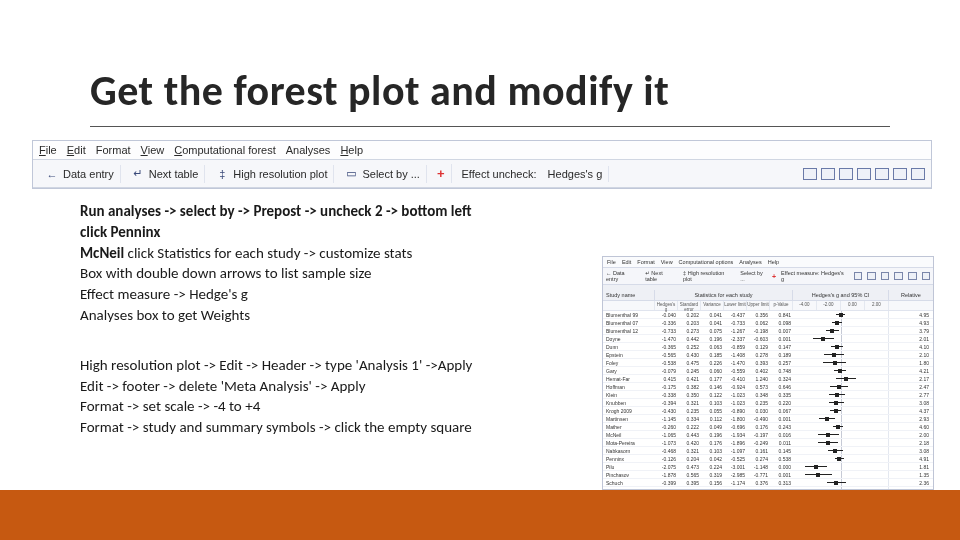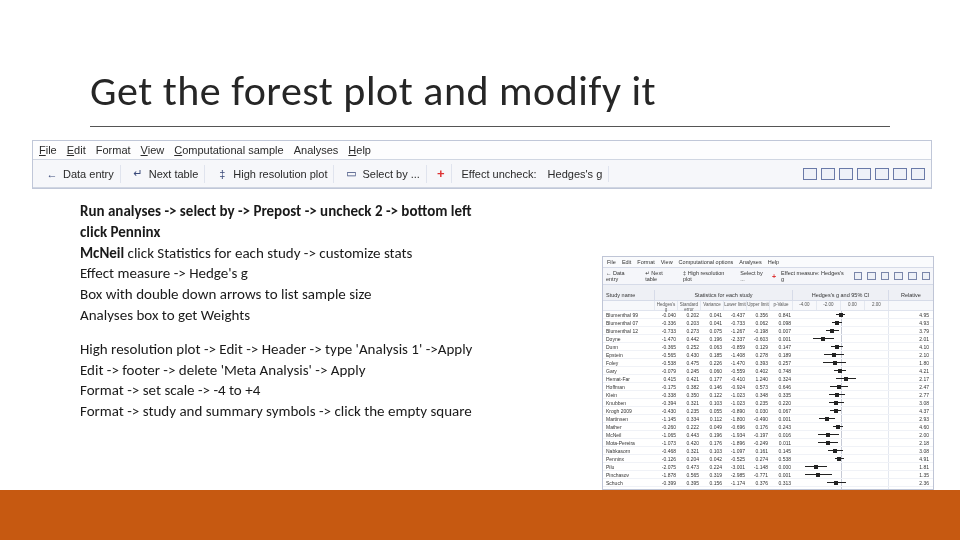--- a/index.html
+++ b/index.html
@@ -10,21 +10,21 @@
     font-family: Calibri, Arial, sans-serif;
     color: #222;
     position: relative;
     overflow: hidden;
   }
   .slide-title {
     position: absolute;
     top: 65px;
     left: 90px;
     font-size: 42px;
-    font-weight: 400;
+    font-weight: 700;
     letter-spacing: 0.5px;
     color: #262626;
   }
   .title-rule {
     position: absolute;
     top: 126px;
     left: 90px;
     width: 800px;
     height: 1px;
     background: #555;
@@ -82,21 +82,21 @@
     left: 32px;
     width: 580px;
     font-size: 15px;
     line-height: 1.32;
     color: #1a1a1a;
     z-index: 5;
   }
   .instructions p { margin: 0 0 1px; padding-left: 48px; }
   .instructions .bold { font-weight: 700; }
   .instructions .indent { padding-left: 14px; }
-  .inst-block2 { margin-top: 14px; }
+  .inst-block2 { margin-top: 30px; }
   .inset {
     position: absolute;
     top: 256px;
     right: 26px;
     width: 332px;
     height: 234px;
     border: 1px solid #bfc5d6;
     background: #fbfbfc;
     font-family: Tahoma, Arial, sans-serif;
     font-size: 5.5px;
@@ -179,21 +179,21 @@
 
 <div class="slide-title">Get the forest plot and modify it</div>
 <div class="title-rule"></div>
 
 <div class="app-window">
   <div class="menubar">
     <span><u>F</u><span>ile</span></span>
     <span><u>E</u><span>dit</span></span>
     <span>Format</span>
     <span><u>V</u><span>iew</span></span>
-    <span><u>C</u><span>omputational sample</span></span>
+    <span><u>C</u><span>omputational forest</span></span>
     <span>Analyses</span>
     <span><u>H</u><span>elp</span></span>
   </div>
   <div class="toolbar">
     <div class="tb-item">
       <span class="tb-icon">←</span>
       <span>Data entry</span>
     </div>
     <div class="tb-item">
       <span class="tb-icon">↵</span>
@@ -223,22 +223,22 @@
     <div class="tb-box"></div>
     <div class="tb-box"></div>
   </div>
 </div>
 
 <div class="instructions">
   <div id="inst-block1">
       <p class="bold">Run analyses -&gt; select by -&gt; Prepost -&gt; uncheck  2 -&gt; bottom left</p>
       <p class="bold">click Penninx</p>
       <p><span class="bold">McNeil</span> click Statistics for each study -&gt; customize stats</p>
+      <p>Box with double down arrows to list sample size</p>
       <p>Effect measure -&gt; Hedge's g</p>
-      <p>Box with double down arrows to list sample size</p>
       <p>Analyses box to get Weights</p>
     </div>
   <div class="inst-block2" id="inst-block2">
       <p>High resolution plot -&gt; Edit -&gt; Header -&gt; type 'Analysis 1' -&gt;Apply</p>
       <p>Edit -&gt; footer -&gt; delete 'Meta Analysis' -&gt; Apply</p>
       <p>Format -&gt; set scale -&gt; -4 to +4</p>
       <p>Format -&gt; study and summary symbols -&gt; click the empty square</p>
     </div>
 </div>
 

